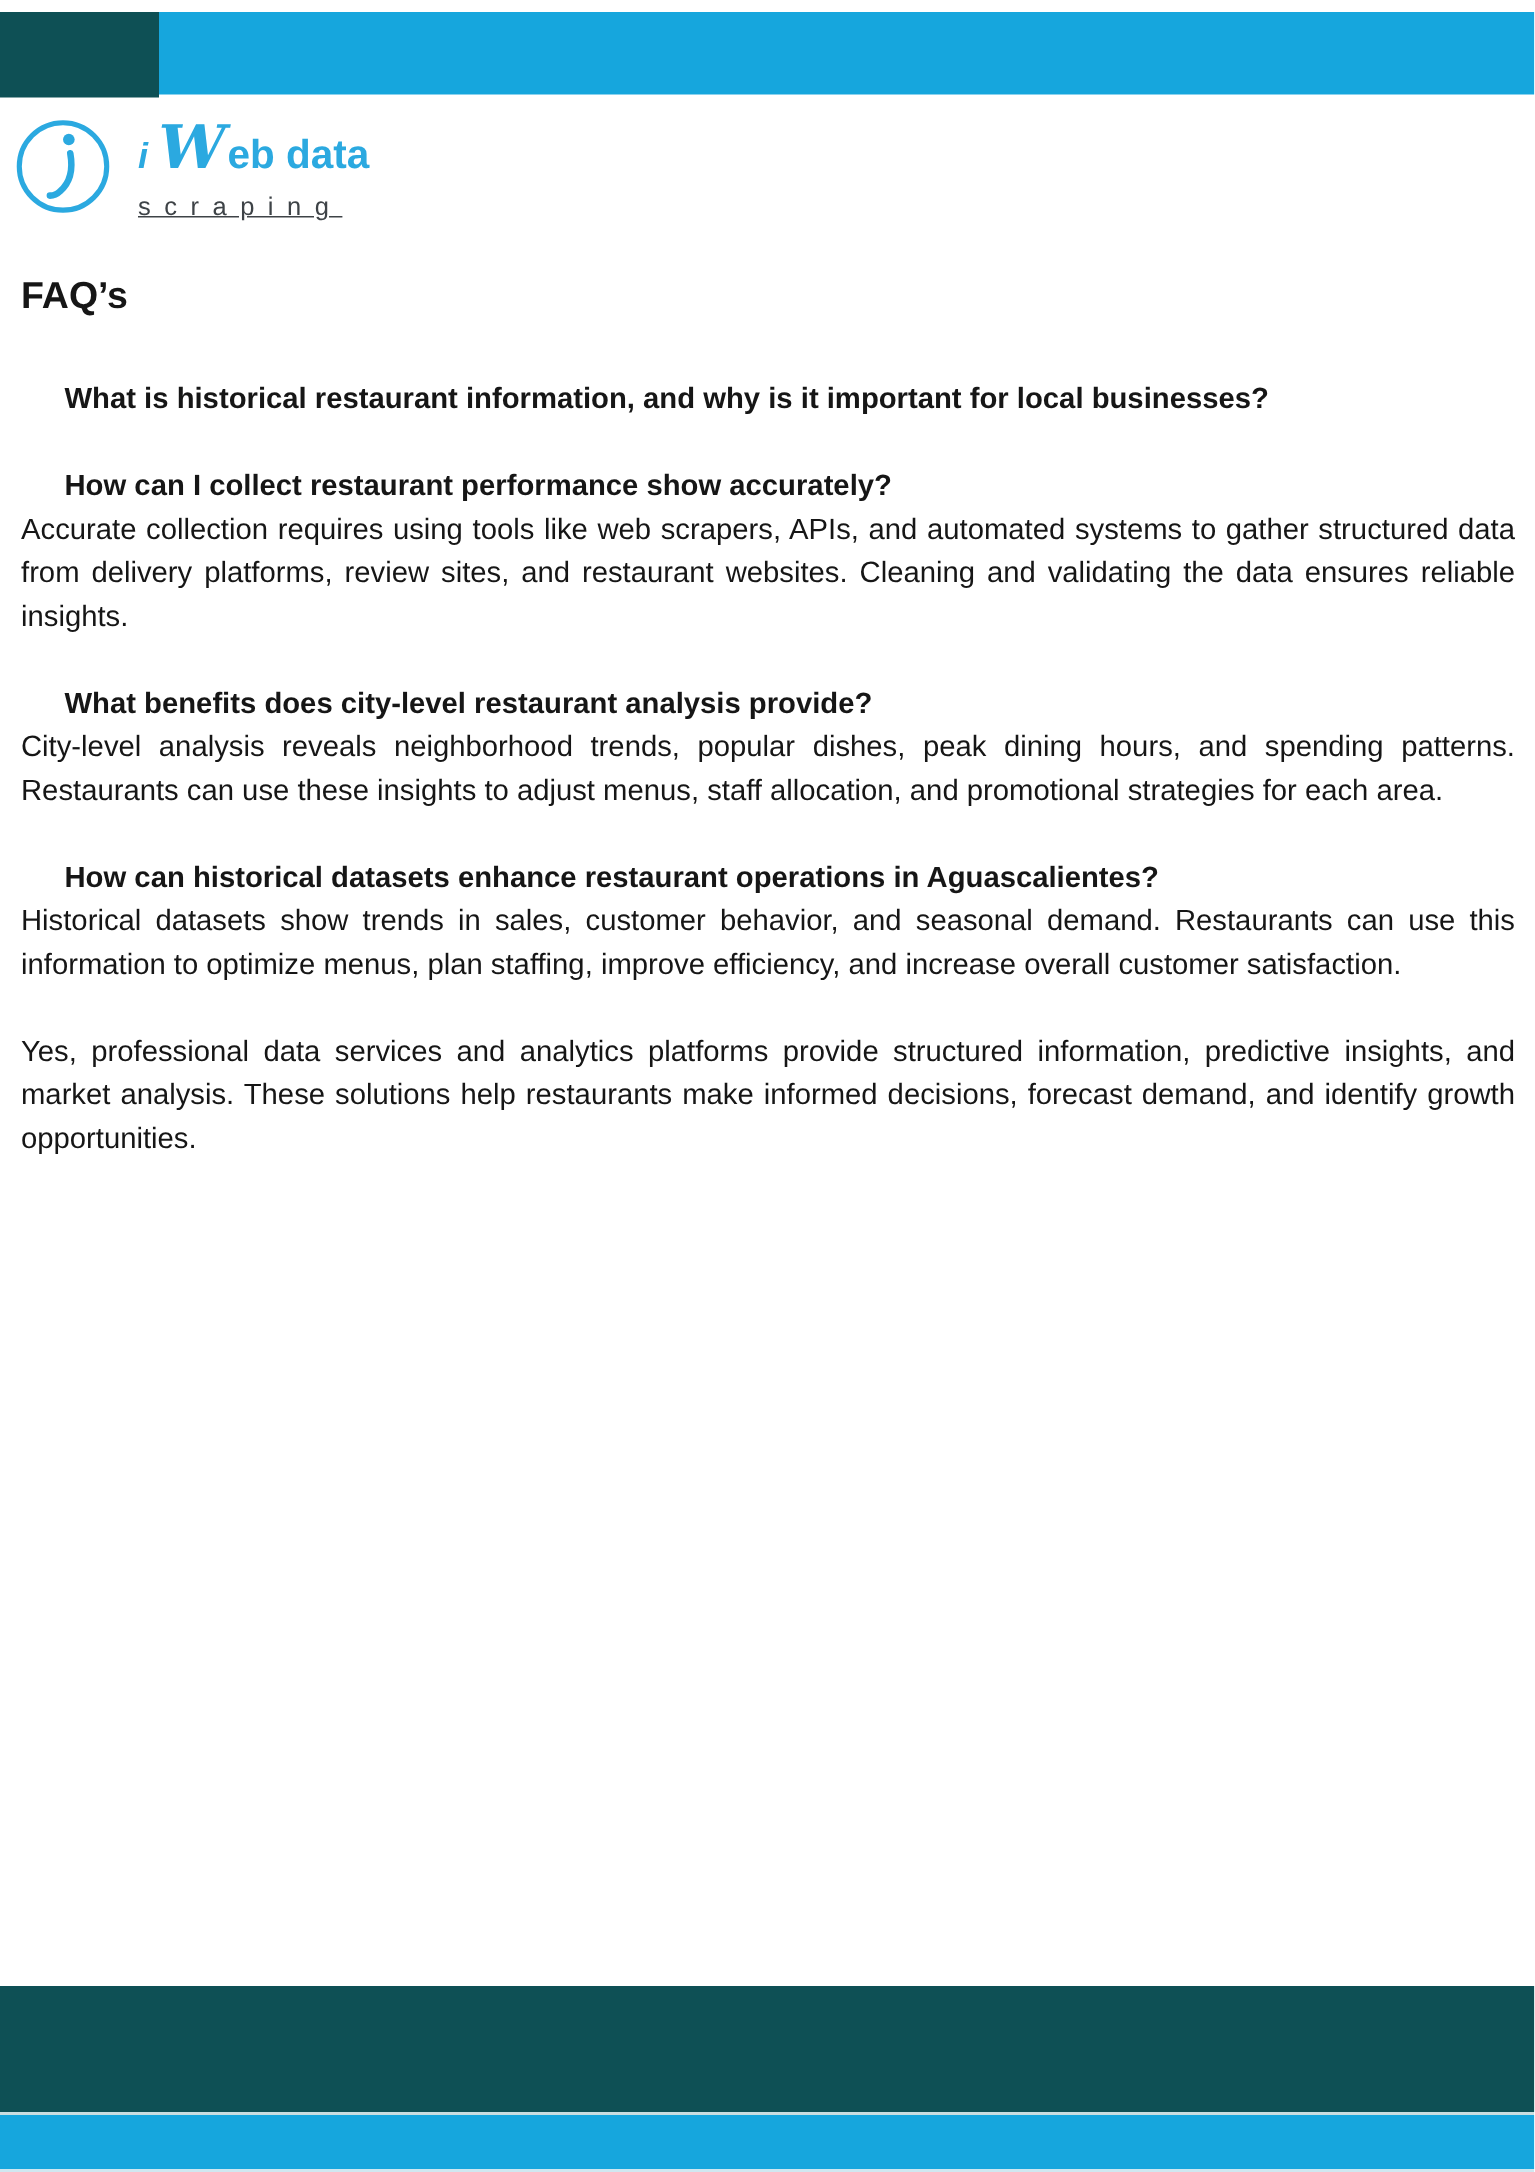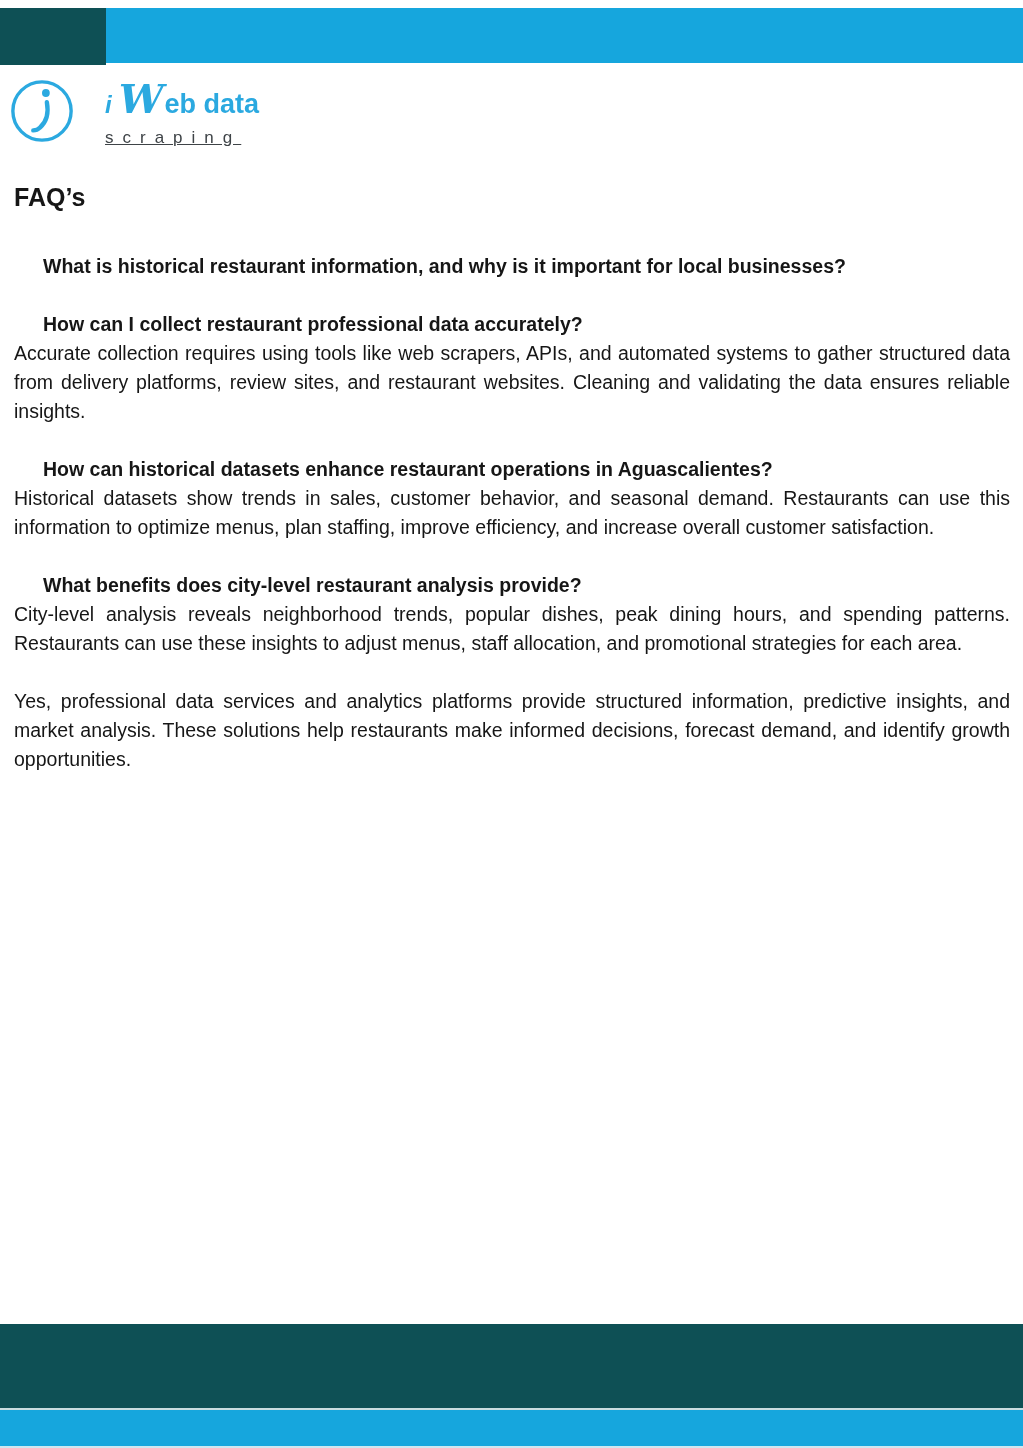--- a/index.html
+++ b/index.html
@@ -37,21 +37,21 @@
 
   
   .logo {
     position: absolute; left: 8px; top: 76px;
     display: flex; align-items: flex-start;
   }
   .logo-mark { width: 68px; height: 68px; display: block; }
   .logo-mark .ring { fill: none; stroke: var(--logo-blue); stroke-width: 3.5px; }
   .logo-mark .jdot { fill: var(--logo-blue); }
   .logo-mark .jstroke { fill: none; stroke: var(--logo-blue); stroke-width: 4.5px; stroke-linecap: round; }
-  .logo-text { margin-left: 29px; padding-top: 6px; }
+  .logo-text { margin-left: 16px; padding-top: 6px; }
   .logo-line1 { white-space: nowrap; line-height: 34px; }
   .logo-i {
     font-size: 24px; font-weight: 700; color: var(--logo-blue);
     margin-right: 7px; font-style: italic;
   }
   .logo-w {
     font-family: "DejaVu Serif", serif; font-style: italic;
     font-size: 40px; font-weight: 700; color: var(--logo-blue);
     margin-right: 1px;
   }
@@ -120,32 +120,32 @@
   </div>
 
   <div class="page-title">FAQ’s</div>
 
   <div class="faq-list">
     <div class="faq-item">
       <div class="faq-q">What is historical restaurant information, and why is it important for local businesses?</div>
     </div>
 
     <div class="faq-item">
-      <div class="faq-q">How can I collect restaurant professional data accurately?</div>
+      <div class="faq-q">How can I collect restaurant performance show accurately?</div>
       <div class="faq-a">Accurate collection requires using tools like web scrapers, APIs, and automated systems to gather structured data from delivery platforms, review sites, and restaurant websites. Cleaning and validating the data ensures reliable insights.</div>
+    </div>
+
+    <div class="faq-item">
+      <div class="faq-q">What benefits does city-level restaurant analysis provide?</div>
+      <div class="faq-a">City-level analysis reveals neighborhood trends, popular dishes, peak dining hours, and spending patterns. Restaurants can use these insights to adjust menus, staff allocation, and promotional strategies for each area.</div>
     </div>
 
     <div class="faq-item">
       <div class="faq-q">How can historical datasets enhance restaurant operations in Aguascalientes?</div>
       <div class="faq-a">Historical datasets show trends in sales, customer behavior, and seasonal demand. Restaurants can use this information to optimize menus, plan staffing, improve efficiency, and increase overall customer satisfaction.</div>
-    </div>
-
-    <div class="faq-item">
-      <div class="faq-q">What benefits does city-level restaurant analysis provide?</div>
-      <div class="faq-a">City-level analysis reveals neighborhood trends, popular dishes, peak dining hours, and spending patterns. Restaurants can use these insights to adjust menus, staff allocation, and promotional strategies for each area.</div>
     </div>
 
     <div class="faq-item">
       <div class="faq-a">Yes, professional data services and analytics platforms provide structured information, predictive insights, and market analysis. These solutions help restaurants make informed decisions, forecast demand, and identify growth opportunities.</div>
     </div>
   </div>
 
   <div class="footer-teal"></div>
   <div class="footer-sep"></div>
   <div class="footer-cyan"></div>

